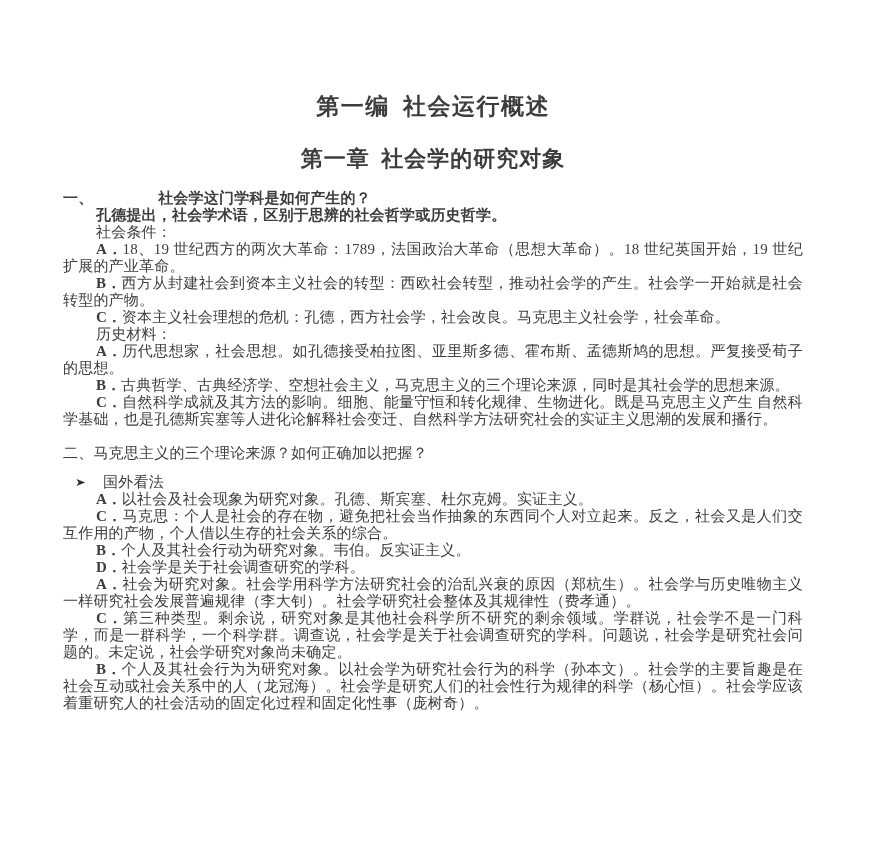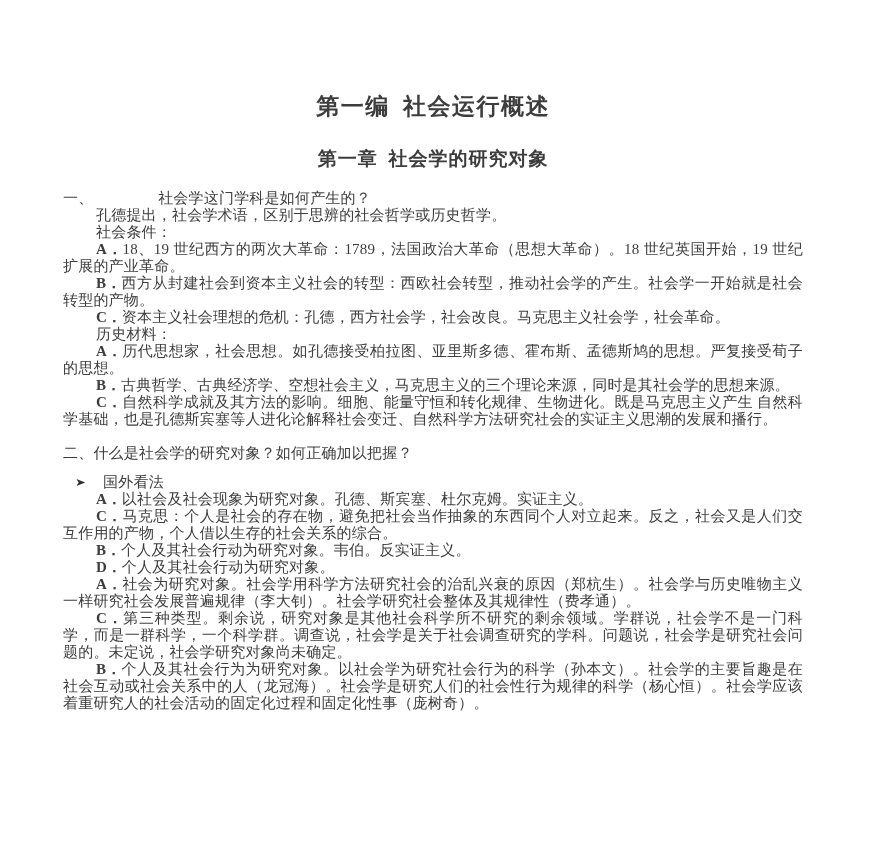--- a/index.html
+++ b/index.html
@@ -10,31 +10,31 @@
   }
   .page{
     box-sizing:border-box;width:870px;height:842px;
     padding:95px 67px 28px 63px;background:#ffffff;
   }
   .h1{
     font-size:23px;line-height:24px;font-weight:bold;text-align:center;
     margin:0;letter-spacing:1.5px;word-spacing:6px;
   }
   .h2{
-    font-size:19px;line-height:20px;font-weight:bold;text-align:center;
+    font-size:22px;line-height:20px;font-weight:bold;text-align:center;
     margin:30px 0 0 0;letter-spacing:1px;word-spacing:5px;
   }
   .content{margin-top:21px;}
   .block{
     font-size:15px;line-height:17px;text-align:justify;
     letter-spacing:0.2px;
   }
   .question{text-indent:0;margin:0;}
   .q-gap-top{margin-top:17px;}
-  .first-para-gap{}
+  .first-para-gap{font-weight:bold;}
   .bullet-gap{margin-top:12px;}
   .para,.item{text-indent:2.2em;}
   .marker{font-weight:bold;letter-spacing:0;}
   .bullet{text-indent:0;padding-left:12px;}
   .arrow{
     display:inline-block;font-size:13px;line-height:17px;
     margin-right:17px;transform:scaleY(0.85);color:#2f2f2f;
   }
 </style>
 </head>
@@ -47,23 +47,23 @@
       <div class="block question first-para-gap">一、　　　　 社会学这门学科是如何产生的？</div>
       <div class="block para first-para-gap">孔德提出，社会学术语，区别于思辨的社会哲学或历史哲学。</div>
       <div class="block para">社会条件：</div>
       <div class="block item"><b class="marker">A．</b><span>18、19 世纪西方的两次大革命：1789，法国政治大革命（思想大革命）。18 世纪英国开始，19 世纪扩展的产业革命。</span></div>
       <div class="block item"><b class="marker">B．</b><span>西方从封建社会到资本主义社会的转型：西欧社会转型，推动社会学的产生。社会学一开始就是社会转型的产物。</span></div>
       <div class="block item"><b class="marker">C．</b><span>资本主义社会理想的危机：孔德，西方社会学，社会改良。马克思主义社会学，社会革命。</span></div>
       <div class="block para">历史材料：</div>
       <div class="block item"><b class="marker">A．</b><span>历代思想家，社会思想。如孔德接受柏拉图、亚里斯多德、霍布斯、孟德斯鸠的思想。严复接受荀子的思想。</span></div>
       <div class="block item"><b class="marker">B．</b><span>古典哲学、古典经济学、空想社会主义，马克思主义的三个理论来源，同时是其社会学的思想来源。</span></div>
       <div class="block item"><b class="marker">C．</b><span>自然科学成就及其方法的影响。细胞、能量守恒和转化规律、生物进化。既是马克思主义产生 自然科学基础，也是孔德斯宾塞等人进化论解释社会变迁、自然科学方法研究社会的实证主义思潮的发展和播行。</span></div>
-      <div class="block question q-gap-top">二、什么是社会学的研究对象？如何正确加以把握？</div>
+      <div class="block question q-gap-top">二、马克思主义的三个理论来源？如何正确加以把握？</div>
       <div class="block bullet bullet-gap"><span class="arrow">➤</span><span>国外看法</span></div>
       <div class="block item"><b class="marker">A．</b><span>以社会及社会现象为研究对象。孔德、斯宾塞、杜尔克姆。实证主义。</span></div>
       <div class="block item"><b class="marker">C．</b><span>马克思：个人是社会的存在物，避免把社会当作抽象的东西同个人对立起来。反之，社会又是人们交互作用的产物，个人借以生存的社会关系的综合。</span></div>
       <div class="block item"><b class="marker">B．</b><span>个人及其社会行动为研究对象。韦伯。反实证主义。</span></div>
-      <div class="block item"><b class="marker">D．</b><span>个人及其社会行动为研究对象。</span></div>
+      <div class="block item"><b class="marker">D．</b><span>社会学是关于社会调查研究的学科。</span></div>
       <div class="block item"><b class="marker">A．</b><span>社会为研究对象。社会学用科学方法研究社会的治乱兴衰的原因（郑杭生）。社会学与历史唯物主义一样研究社会发展普遍规律（李大钊）。社会学研究社会整体及其规律性（费孝通）。</span></div>
       <div class="block item"><b class="marker">C．</b><span>第三种类型。剩余说，研究对象是其他社会科学所不研究的剩余领域。学群说，社会学不是一门科学，而是一群科学，一个科学群。调查说，社会学是关于社会调查研究的学科。问题说，社会学是研究社会问题的。未定说，社会学研究对象尚未确定。</span></div>
       <div class="block item"><b class="marker">B．</b><span>个人及其社会行为为研究对象。以社会学为研究社会行为的科学（孙本文）。社会学的主要旨趣是在社会互动或社会关系中的人（龙冠海）。社会学是研究人们的社会性行为规律的科学（杨心恒）。社会学应该着重研究人的社会活动的固定化过程和固定化性事（庞树奇）。</span></div>
     </div>
 </div>
 
 </body></html>

